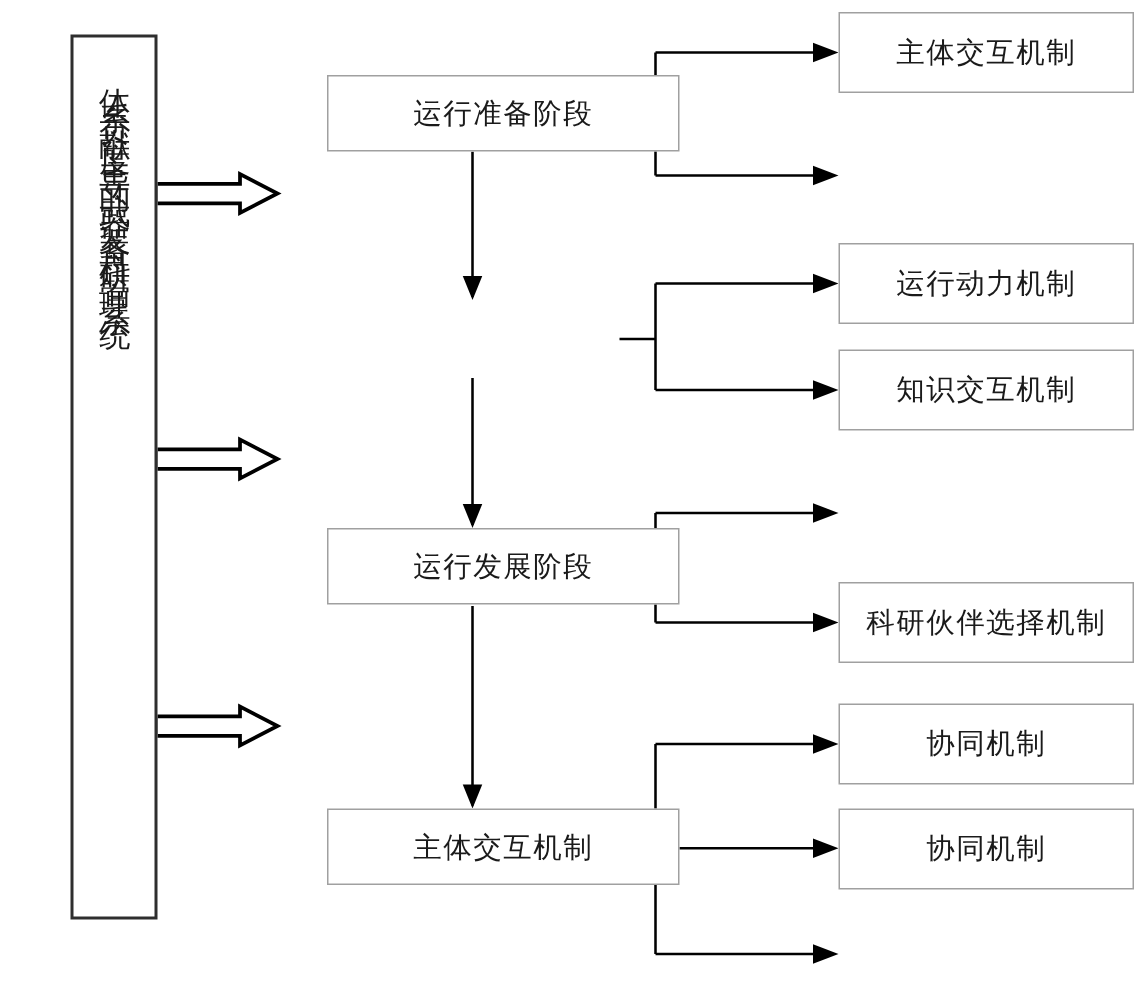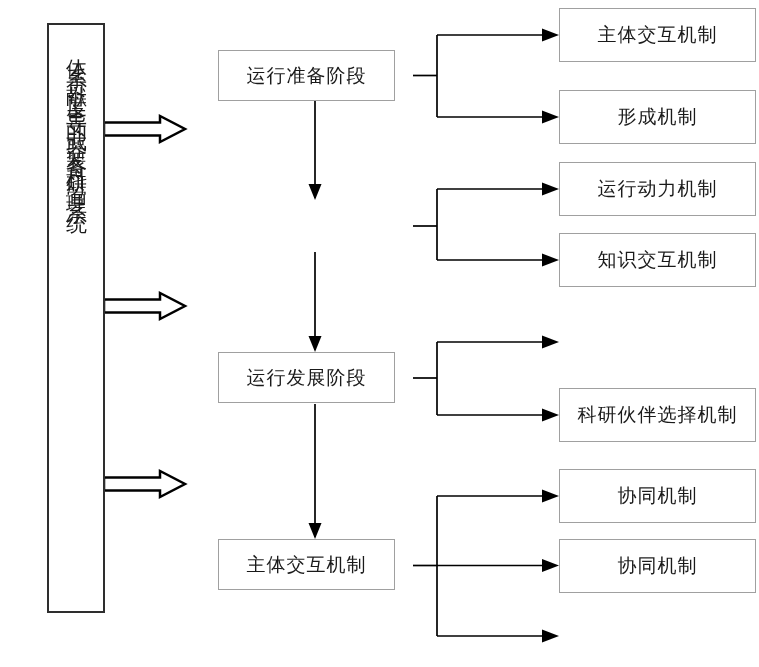--- a/index.html
+++ b/index.html
@@ -31,21 +31,21 @@
   .vtext{
     writing-mode:vertical-rl;
     text-orientation:upright;
     font-size:21px;
     letter-spacing:9px;
     padding-top:17px;
     line-height:1;
     white-space:nowrap;
   }
   .stage{
-    left:218px;width:177px;height:51px;
+    left:218px;width:235px;height:51px;
     font-size:19px;letter-spacing:1px;
   }
   .mech{
     left:559px;width:197px;height:54px;
     font-size:19px;letter-spacing:1px;
   }
 </style>
 </head>
 <body>
 
@@ -121,23 +121,20 @@
   <div class="box stage" style="top:352px">
     <span>运行发展阶段</span>
   </div>
   <div class="box stage" style="top:539px">
     <span>主体交互机制</span>
   </div>
 
   <div class="box mech" style="top:8px">
     <span>主体交互机制</span>
   </div>
-  <div class="box mech" style="top:90px">
-    <span>形成机制</span>
-  </div>
   <div class="box mech" style="top:233px">
     <span>知识交互机制</span>
   </div>
   <div class="box mech" style="top:162px">
     <span>运行动力机制</span>
   </div>
   <div class="box mech" style="top:469px">
     <span>协同机制</span>
   </div>
   <div class="box mech" style="top:388px">

